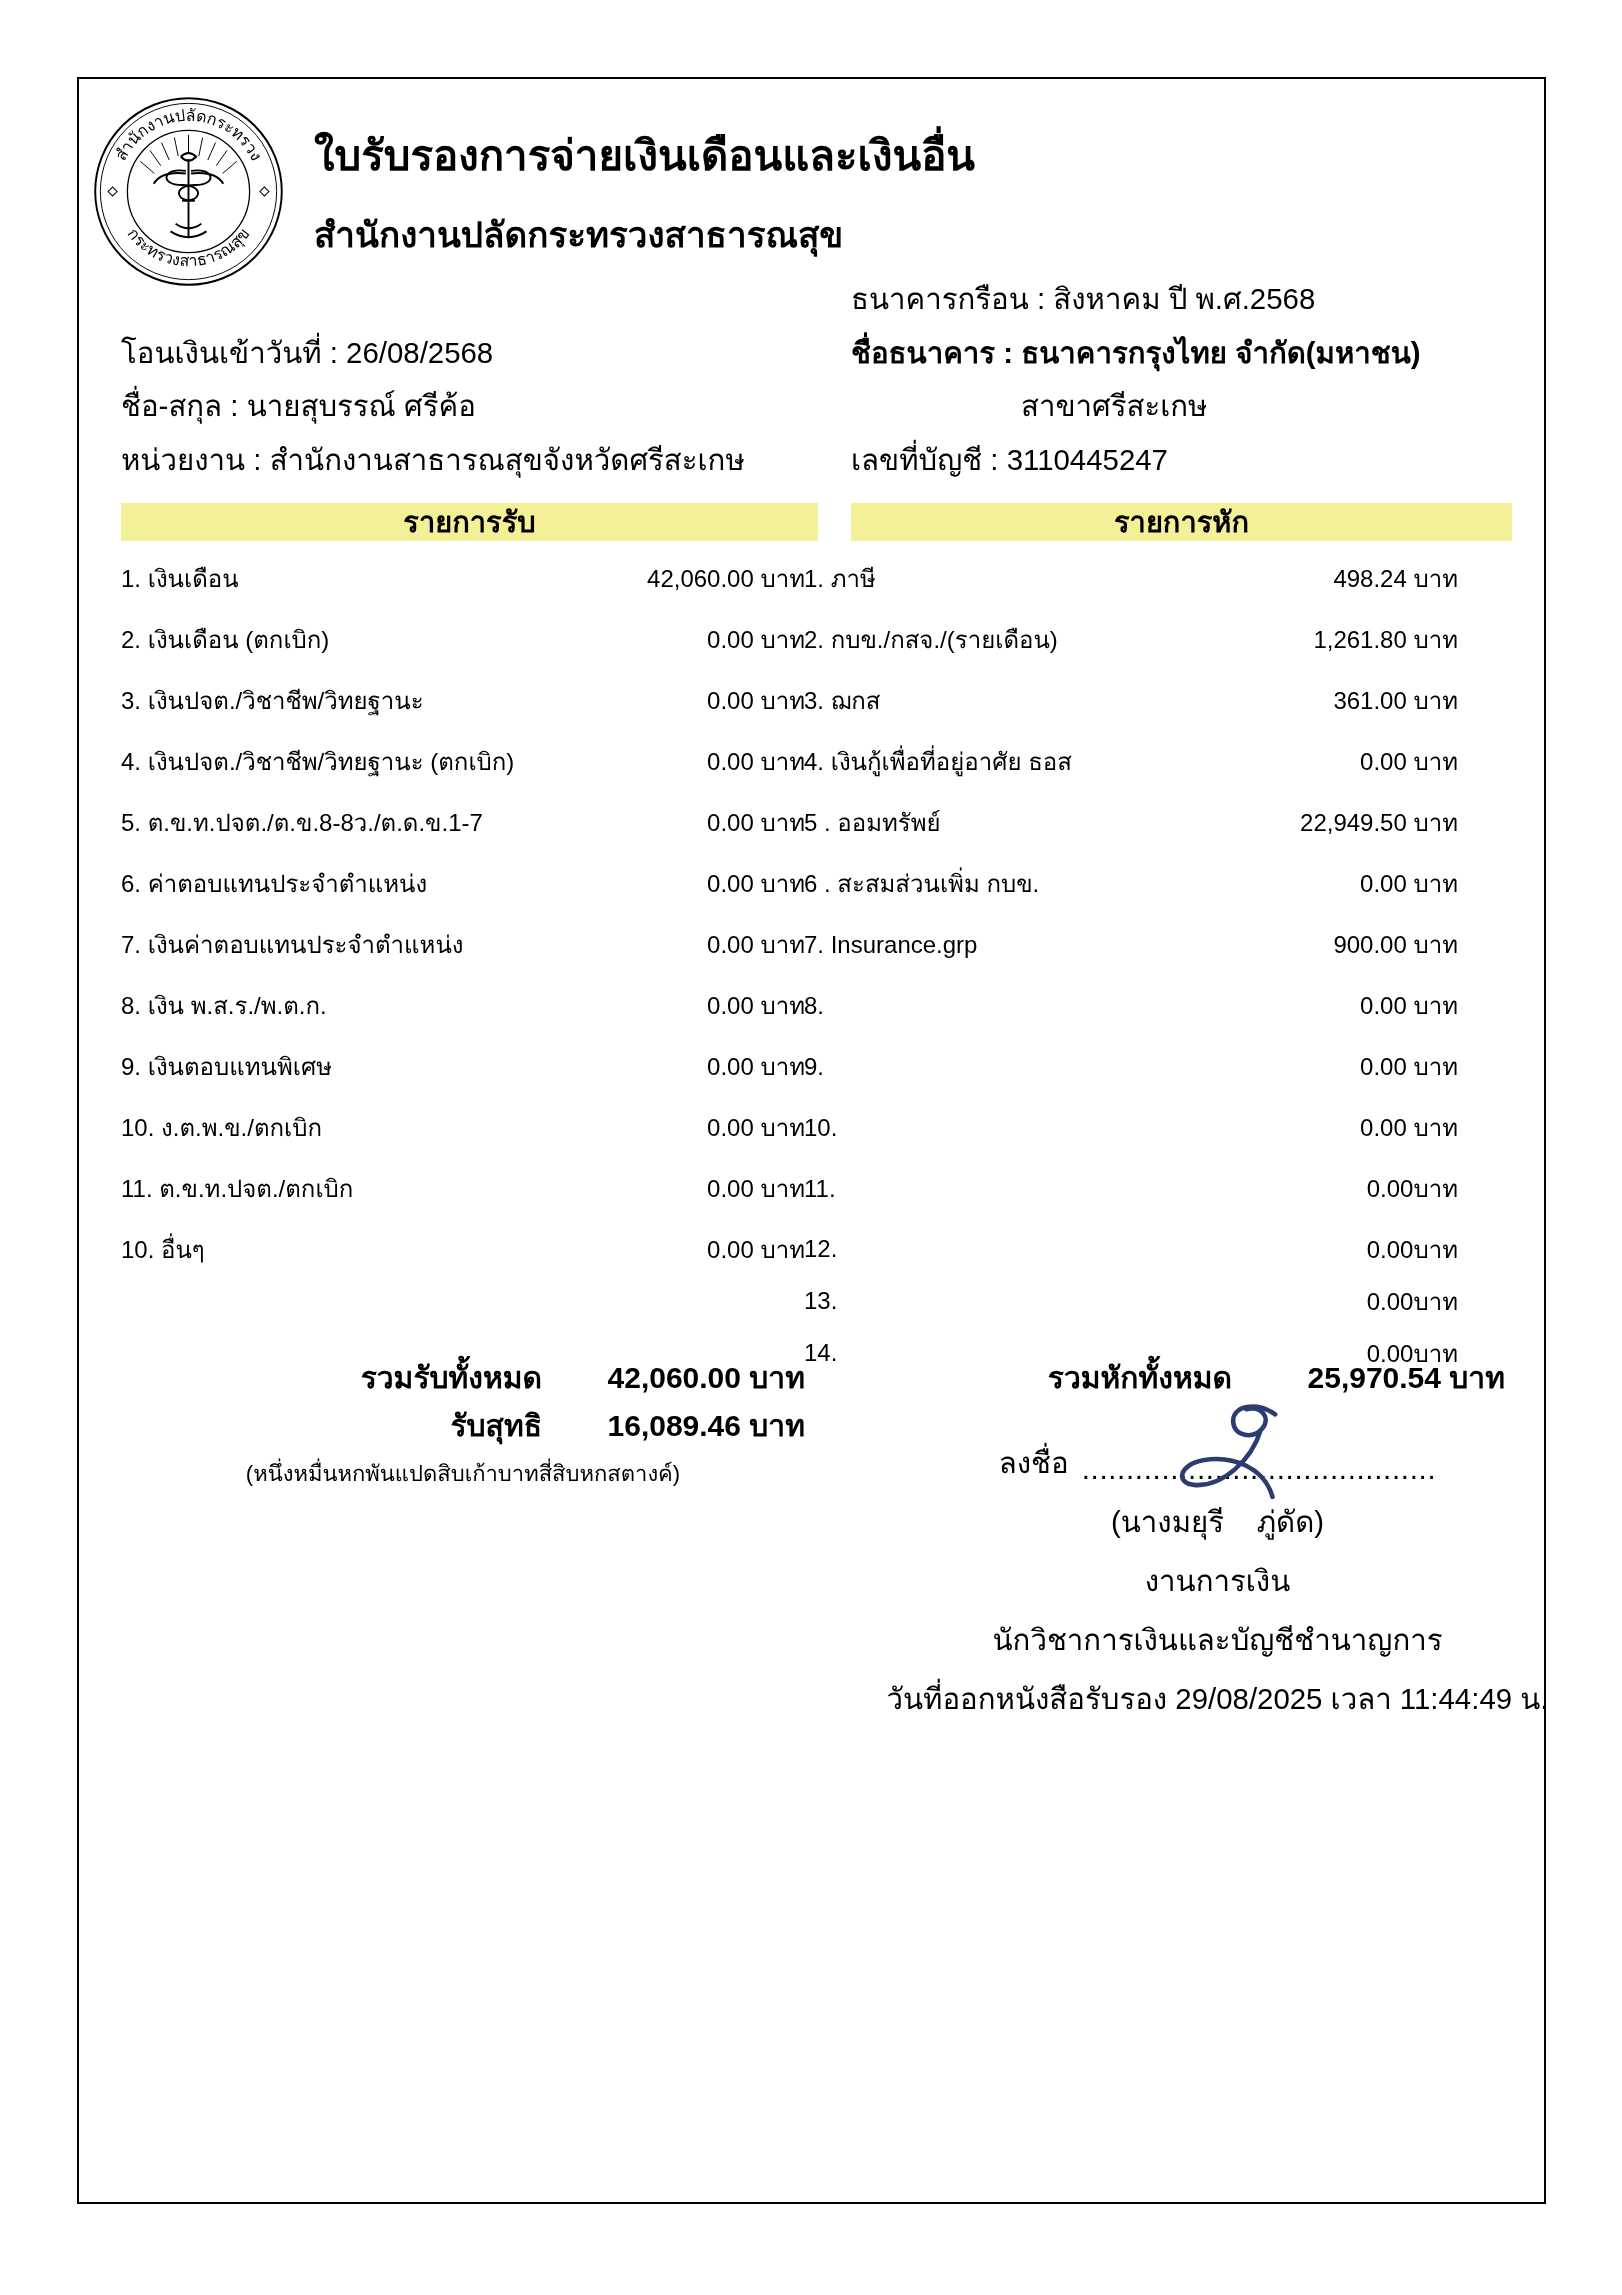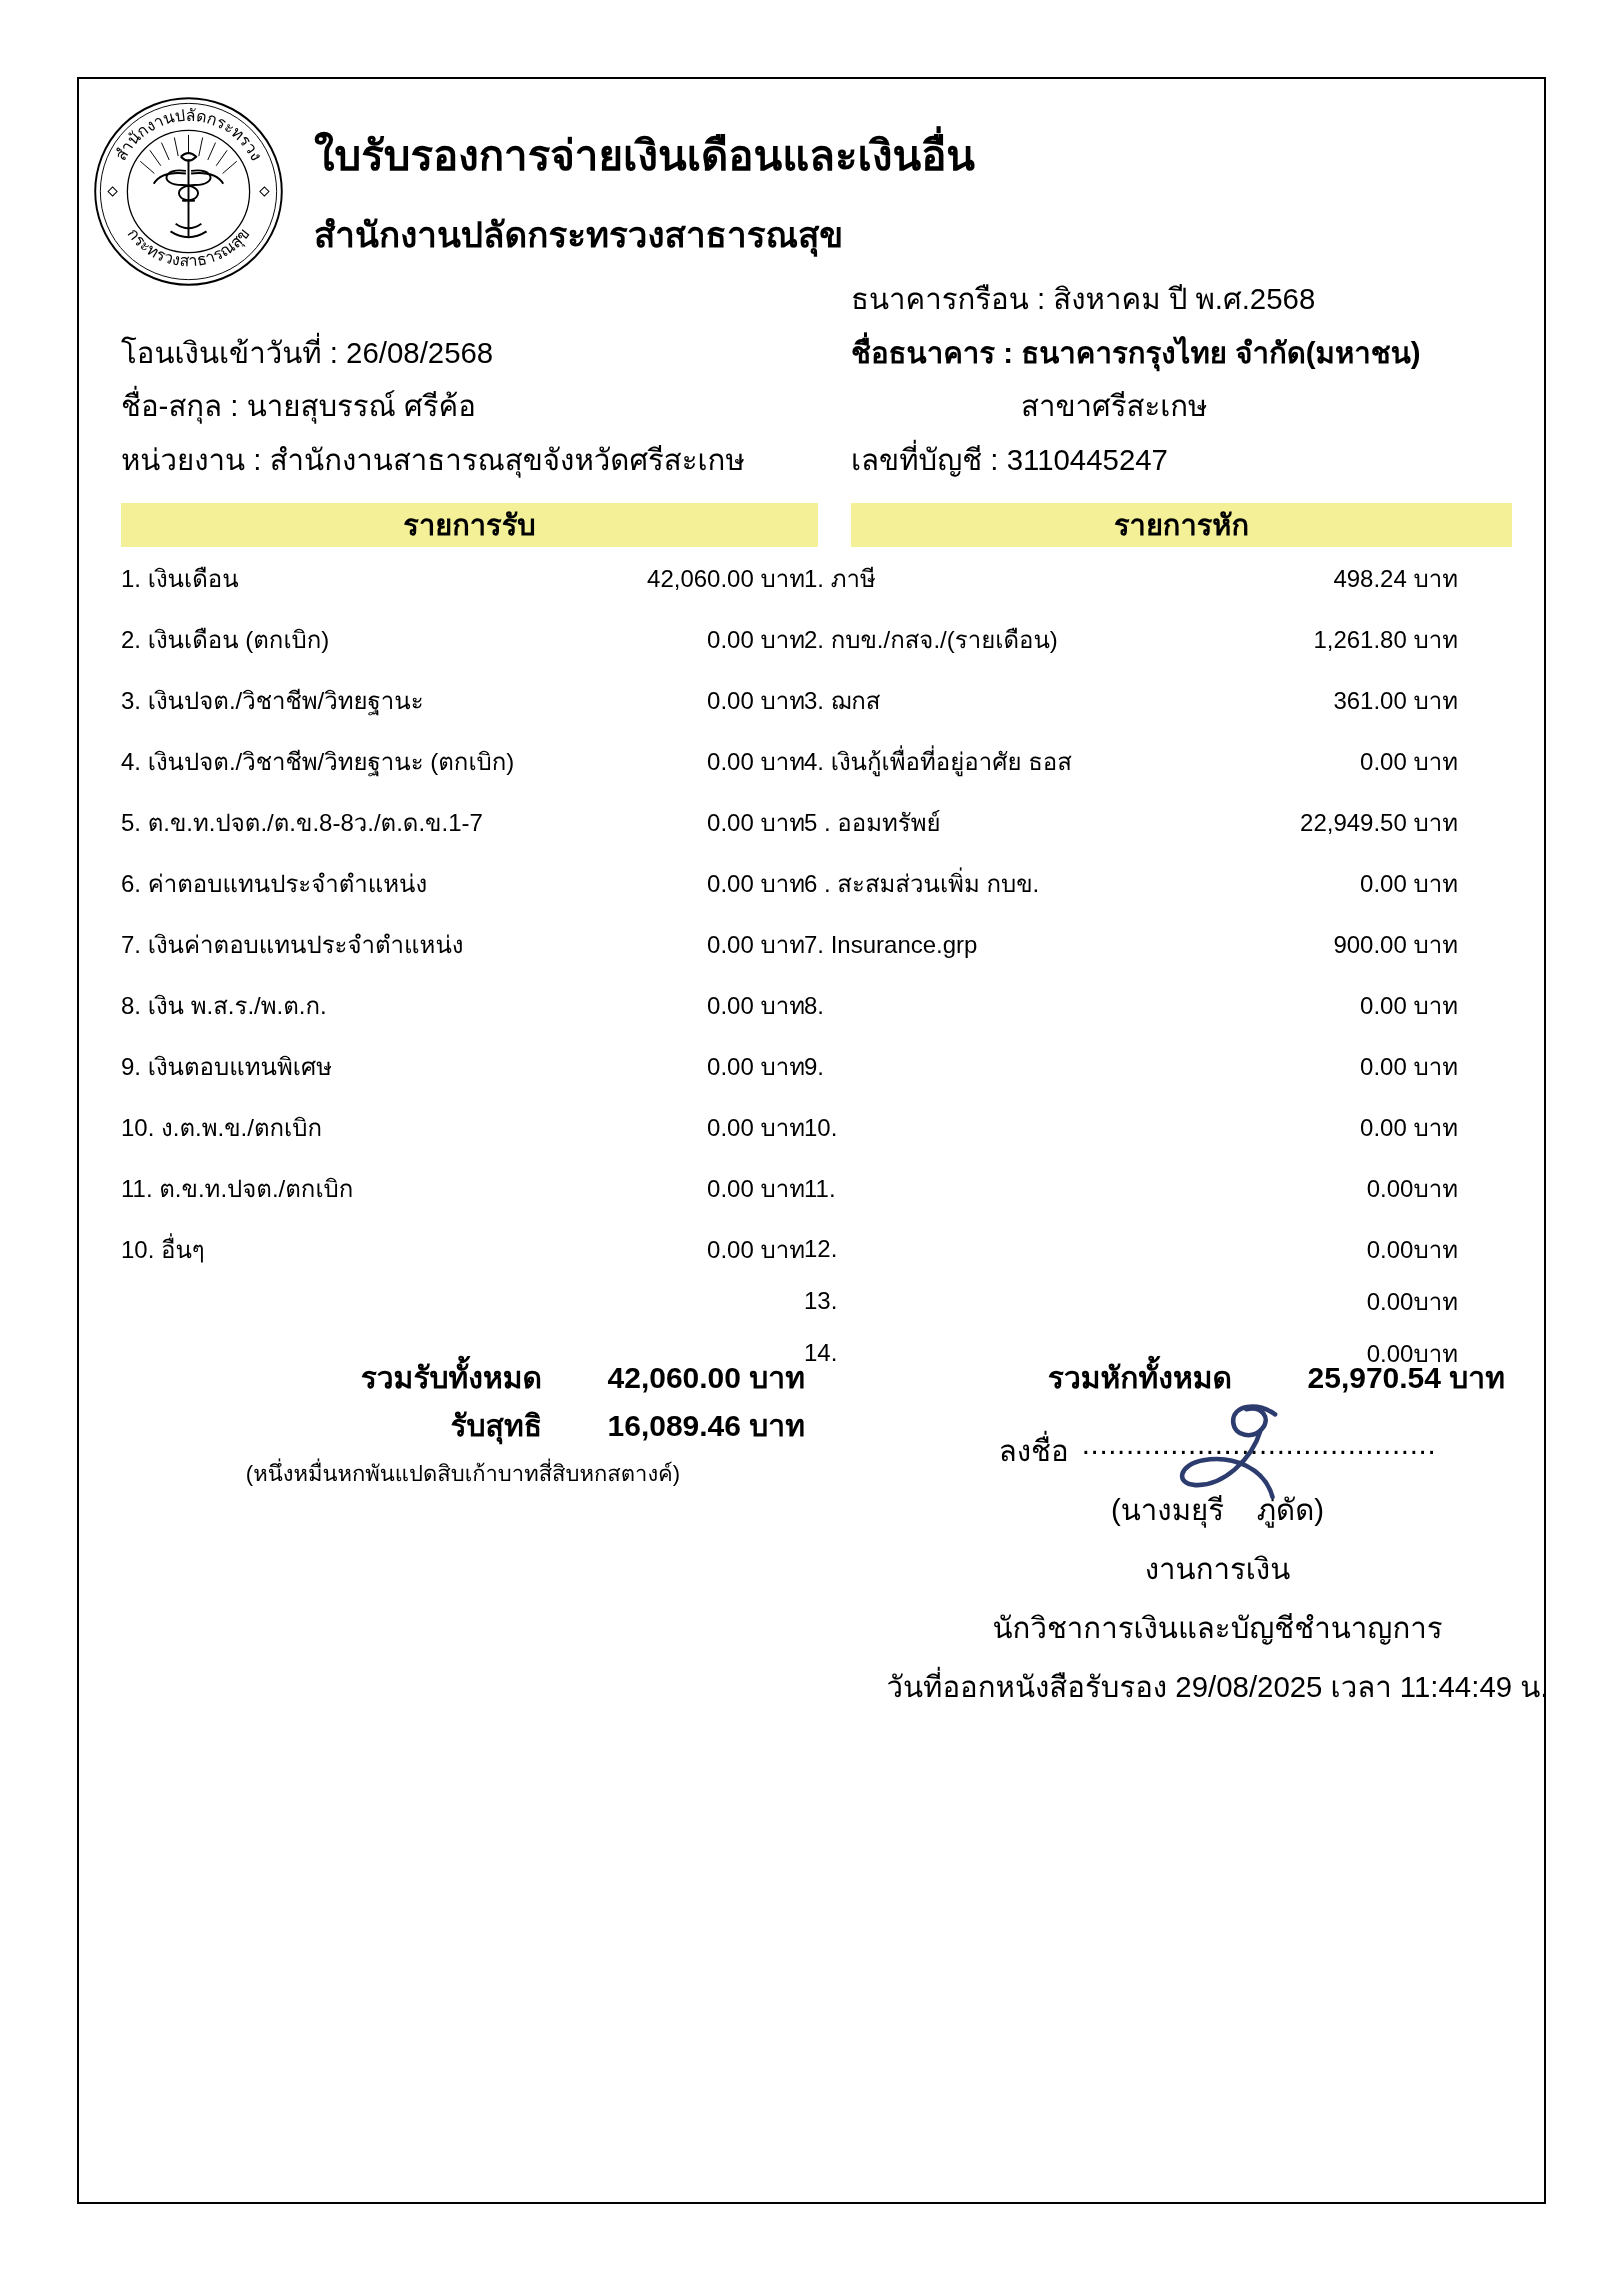--- a/index.html
+++ b/index.html
@@ -28,21 +28,21 @@
   .info{font-size:29.4px;line-height:41px;white-space:nowrap;}
   .i-period{left:851px;top:278px;}
   .i-transfer{left:121px;top:332px;}
   .i-bank{left:851px;top:332px;font-weight:bold;}
   .i-name{left:121px;top:385px;}
   .i-branch{left:1021px;top:385px;}
   .i-dept{left:121px;top:439px;}
   .i-account{left:851px;top:439px;}
   
   .bar{
-    top:503px;height:44px;background:var(--bar);
+    top:503px;height:38px;background:var(--bar);
     display:flex;align-items:center;justify-content:center;
     font-size:29px;font-weight:bold;
   }
   .bar-left{left:121px;width:697px;}
   .bar-right{left:851px;width:661px;}
   
   .rows{top:548px;font-size:24px;}
   .rows-left{left:121px;width:684px;}
   .rows-right{left:804px;width:654px;}
   .row{display:flex;justify-content:space-between;align-items:center;height:61px;}
@@ -54,21 +54,21 @@
   .totals-left{left:121px;width:684px;}
   .totals-right{left:851px;width:654px;}
   .trow{display:flex;align-items:center;height:48px;gap:11px;}
   .tlabel{flex:1;text-align:right;white-space:nowrap;}
   .tamount{width:252px;text-align:right;white-space:nowrap;}
   .totals-right .tamount{width:262px;}
   .words{height:48px;display:flex;align-items:center;justify-content:center;
          font-weight:normal;font-size:22px;white-space:nowrap;}
   
   .sign-block{left:838px;top:1427px;width:759px;font-size:29.4px;}
-  .srow{height:59px;display:flex;align-items:flex-start;justify-content:center;white-space:pre;}
+  .srow{height:59px;display:flex;align-items:flex-end;justify-content:center;white-space:pre;}
   .sig-line{position:relative;gap:13px;}
   .sig-dots{letter-spacing:0.7px;}
   .sig-svg{position:absolute;left:327px;top:-27.5px;width:141px;height:108px;color:var(--ink);}
   .signer-name{white-space:pre;}
 </style>
 </head>
 <body>
 
 <div class="abs border-box"></div>
 

